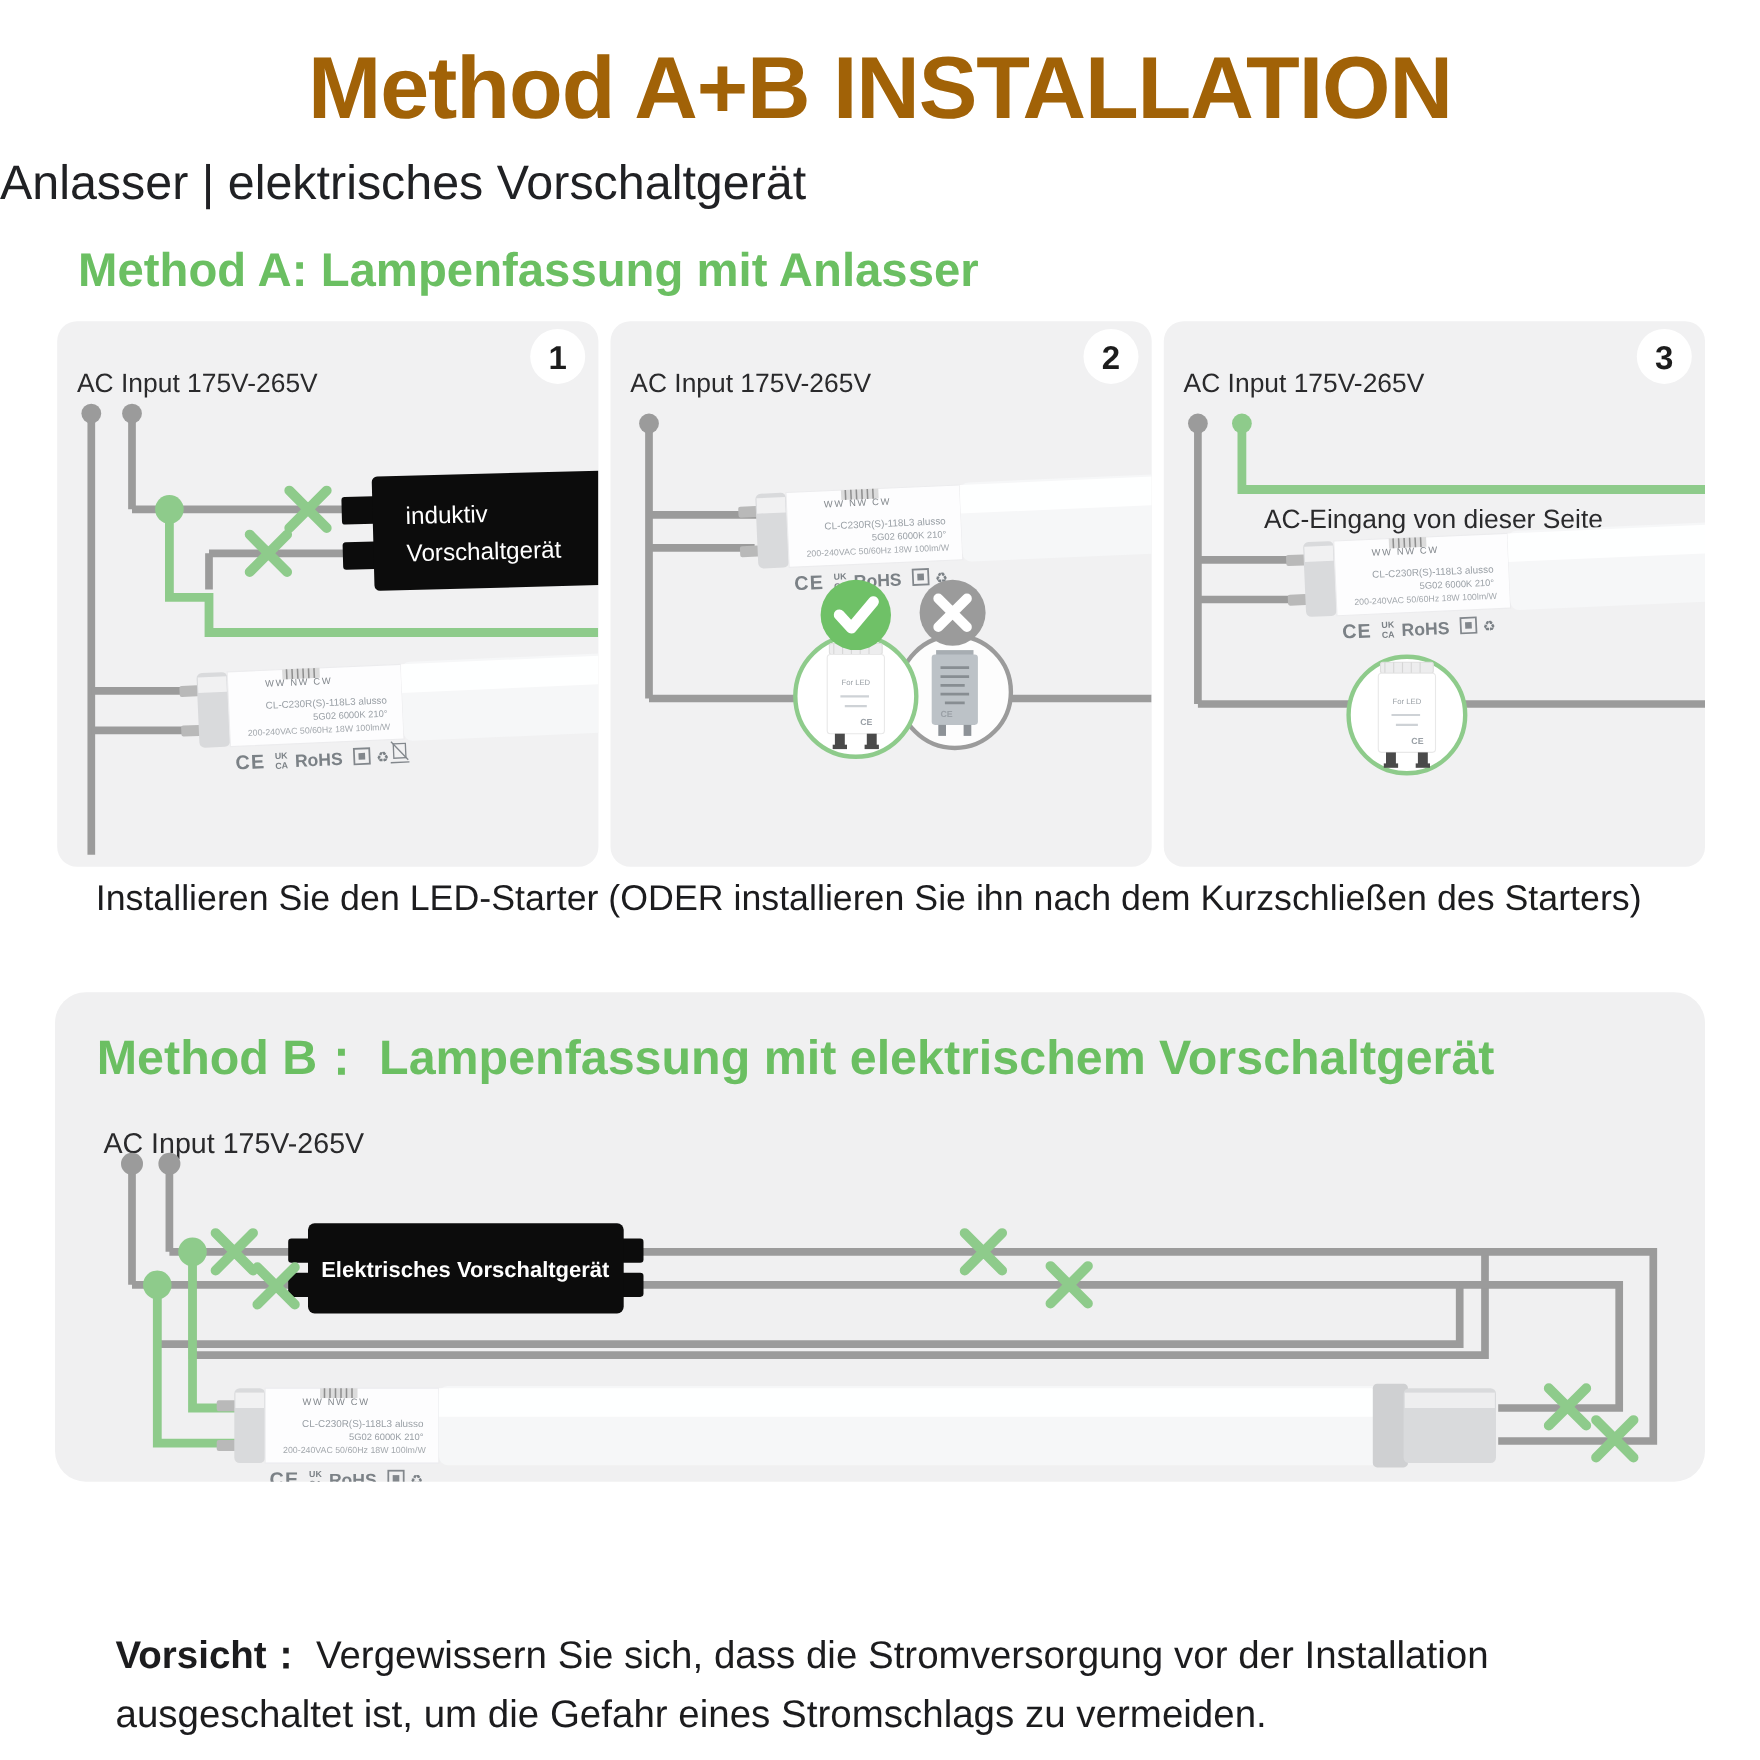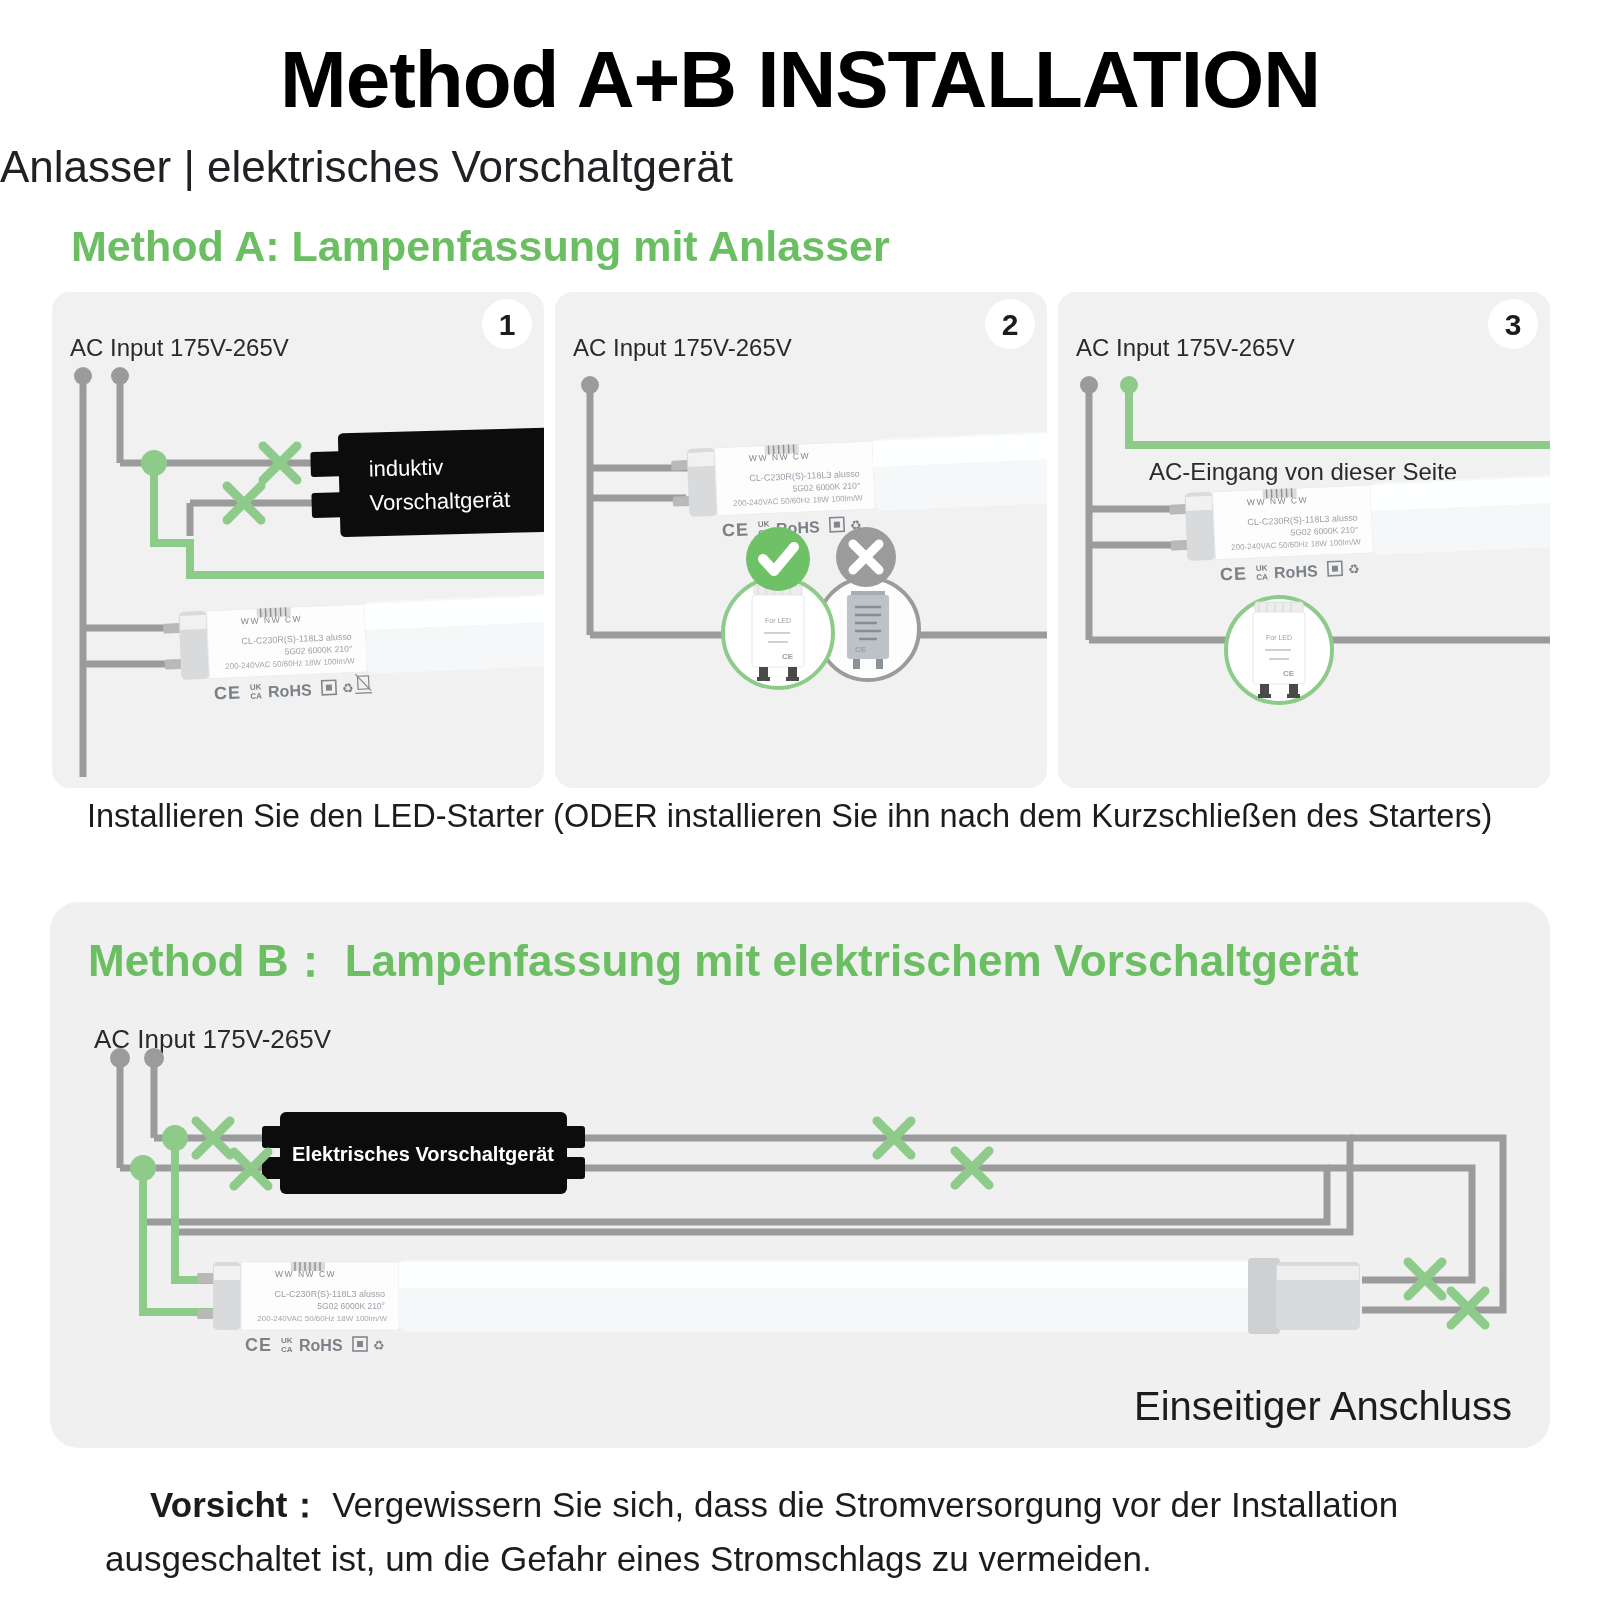--- a/index.html
+++ b/index.html
@@ -1,27 +1,27 @@
 <!DOCTYPE html>
 <html><head>
 <meta charset="utf-8">
 <style>
   html,body{margin:0;padding:0;background:#ffffff;}
   body{width:1600px;height:1600px;position:relative;font-family:"Liberation Sans",sans-serif;overflow:hidden;}
-  .title{position:absolute;top:34px;left:0;width:1600px;text-align:center;font-size:80px;font-weight:700;letter-spacing:-1px;color:#000000;}
+  .title{position:absolute;top:34px;left:0;width:1600px;text-align:center;font-size:80px;font-weight:700;letter-spacing:-1px;color:#a16207;}
   .subtitle{position:absolute;top:142px;left:0;width:1600px;font-size:44px;font-weight:400;color:#202124;}
   .method-a-heading{position:absolute;top:222px;left:52px;font-size:43px;font-weight:700;color:#6bbf62;margin-left:19px;}
   .panels{position:absolute;top:292px;left:52px;display:flex;gap:11px;}
   .panel{width:492px;height:496px;background:#f1f1f2;border-radius:18px;position:relative;overflow:hidden;}
   .panel svg{display:block;}
   .caption{position:absolute;top:798px;left:52px;width:1500px;font-size:32.5px;color:#1c1c1e;margin-left:35px;}
-  .method-b-box{position:absolute;top:902px;left:50px;width:1500px;height:546px;background:#f0f0f1;border-radius:28px;overflow:hidden;}
+  .method-b-box{position:absolute;top:902px;left:50px;width:1500px;height:445px;background:#f0f0f1;border-radius:28px;overflow:hidden;}
   .method-b-heading{position:absolute;top:30px;left:38px;font-size:44px;font-weight:700;color:#6bbf62;}
   .caution{position:absolute;top:1478px;left:105px;width:1425px;font-size:35px;line-height:1.55;color:#1c1c1e;}
-  .caution b{font-weight:700;margin-left:45px;}
+  .caution b{font-weight:700;}
   text{font-family:"Liberation Sans",sans-serif;}
   .diag-label{font-size:24px;fill:#2a2a2c;font-weight:500;}
   .badge-num{font-size:30px;font-weight:600;fill:#1c1c1c;}
   .ballast-txt{fill:#ffffff;font-size:22px;font-weight:500;}
   .ballast-txt-b{fill:#ffffff;font-size:20px;font-weight:600;}
   .tt{font-size:9px;fill:#9aa0a6;}
   .tt-cct{font-size:8.5px;letter-spacing:1.5px;fill:#7e8杉489;fill:#82878c;}
   .tt-s{font-size:8.5px;fill:#9aa0a6;}
   .tt-xs{font-size:8px;fill:#a3a8ad;}
   .cert{fill:#7b8186;font-weight:700;}

